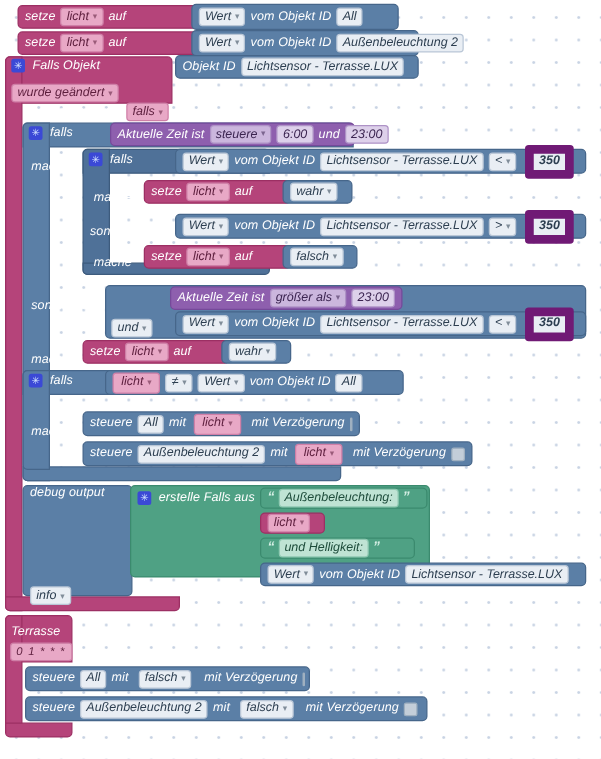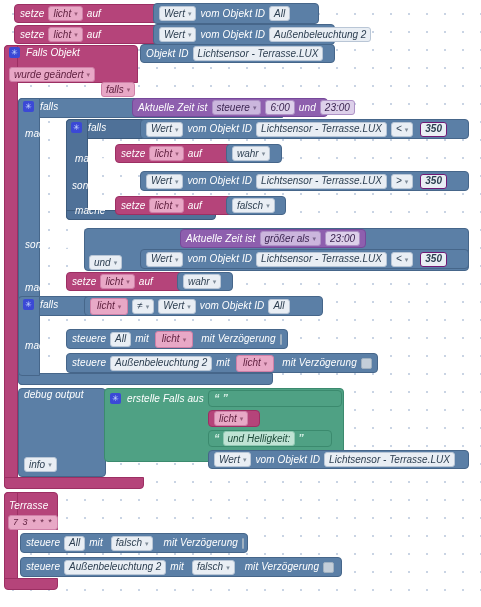--- a/index.html
+++ b/index.html
@@ -18,34 +18,34 @@
   
   .blk{position:absolute;box-sizing:border-box;border-radius:4px;
        color:#fff;font-size:10px;line-height:1;white-space:nowrap;}
   .row{display:flex;align-items:center;gap:4px;height:100%;padding:0 5px;}
   .lbl{color:#ffffff;font-size:10px;letter-spacing:.1px;}
 
   
   .c-var   {background:#b5447a;border:1px solid #9c2f63;}
   .c-obj   {background:#5b7fa6;border:1px solid #46668a;}        
   .c-obj-d {background:#4f7198;border:1px solid #3d5b7d;}
-  .c-time  {background:#8e5fae;border:1px solid #76499a;margin-left:44px;}        
+  .c-time  {background:#8e5fae;border:1px solid #76499a;}        
   .c-trig  {background:#b5447a;border:1px solid #9c2f63;}
   .c-text  {background:#4fa184;border:1px solid #3b8a6e;}        
   .c-logic {background:#5b7fa6;border:1px solid #46668a;}
 
   
   .fld{display:inline-flex;align-items:center;justify-content:center;
        height:13px;padding:0 4px;border-radius:3px;font-size:10px;
        background:#e9eef4;color:#2c3e50;border:1px solid #b9c6d6;}
   .fld.pinkf{background:#e8a8c6;color:#5c1d3c;border-color:#cf7fa7;}
   .fld.purf{background:#cbb6dd;color:#3b2450;border-color:#ae92c6;}
   .fld.purf2{background:#ddd0ea;color:#3b2450;border-color:#ae92c6;}
   .fld.grnf{background:#bfe3d4;color:#1d4b3a;border-color:#8fc9b2;}
-  .fld.numf{background:#e9eef4;color:#2c3e50;border:1px solid #701a75;font-weight:bold;}
+  .fld.numf{background:#e9eef4;color:#2c3e50;border:7px solid #701a75;font-weight:bold;}
   .drop::after{content:"▾";font-size:7px;margin-left:3px;opacity:.55;}
 
   .gear{width:11px;height:11px;border-radius:2px;background:#3b49d6;
         display:inline-flex;align-items:center;justify-content:center;
         font-size:8px;color:#cfe0ff;line-height:1;}
   .chk{width:9px;height:9px;border-radius:2px;background:#c3ced9;
        border:1px solid #9fb0c0;display:inline-block;}
   .quote{color:#d8f0e6;font-size:11px;font-weight:bold;}
 </style>
 </head>
@@ -268,33 +268,34 @@
       <span class="fld pinkf drop" style="margin-left:2px;padding:0 6px;height:15px;">licht</span>
       <span class="lbl" style="margin-left:4px;">mit Verzögerung</span>
       <span class="chk"></span>
     </div>
   </div>
 
   <div class="blk c-obj" style="left:18px;top:388px;width:88px;height:89px;border-radius:4px;"></div>
   <div style="position:absolute;left:24px;top:384px;">
     <span class="lbl">debug output</span>
   </div>
-  <div style="position:absolute;left:24px;top:454px;">
+  <div style="position:absolute;left:24px;top:466px;">
     <span class="fld drop">info</span>
   </div>
 
   <div class="blk c-text" style="left:104px;top:388px;width:240px;height:74px;"></div>
   <div style="position:absolute;left:110px;top:393px;display:flex;align-items:center;gap:6px;">
     <span class="gear">✳</span>
     <span class="lbl">erstelle Falls aus</span>
   </div>
 
   <div class="blk c-text" style="left:208px;top:390px;width:134px;height:17px;">
     <div class="row" style="gap:3px;">
       <span class="quote">“</span>
+      <span class="fld grnf">Außenbeleuchtung: </span>
       <span class="quote">”</span>
     </div>
   </div>
 
   <div class="blk c-var" style="left:208px;top:410px;width:52px;height:17px;">
     <div class="row">
       <span class="fld pinkf drop" style="height:13px;">licht</span>
     </div>
   </div>
 
@@ -315,21 +316,21 @@
   </div>
 
   <div class="blk c-trig" style="left:4px;top:492px;width:54px;height:38px;border-radius:4px 4px 0 0;"></div>
   <div class="blk c-trig" style="left:4px;top:492px;width:14px;height:96px;border-radius:4px 0 0 4px;"></div>
   <div class="blk c-trig" style="left:4px;top:578px;width:54px;height:12px;border-radius:0 0 4px 4px;"></div>
 
   <div style="position:absolute;left:9px;top:495px;">
     <span class="lbl">Terrasse</span>
   </div>
   <div style="position:absolute;left:8px;top:511px;">
-    <span class="fld pinkf" style="font-size:9px;letter-spacing:1px;">7 3 * * *</span>
+    <span class="fld pinkf" style="font-size:9px;letter-spacing:1px;">0 1 * * *</span>
   </div>
 
   <div class="blk c-obj" style="left:20px;top:533px;width:228px;height:20px;">
     <div class="row">
       <span class="lbl">steuere</span>
       <span class="fld">All</span>
       <span class="lbl">mit</span>
       <span class="fld drop" style="margin-left:4px;">falsch</span>
       <span class="lbl" style="margin-left:6px;">mit Verzögerung</span>
       <span class="chk"></span>

